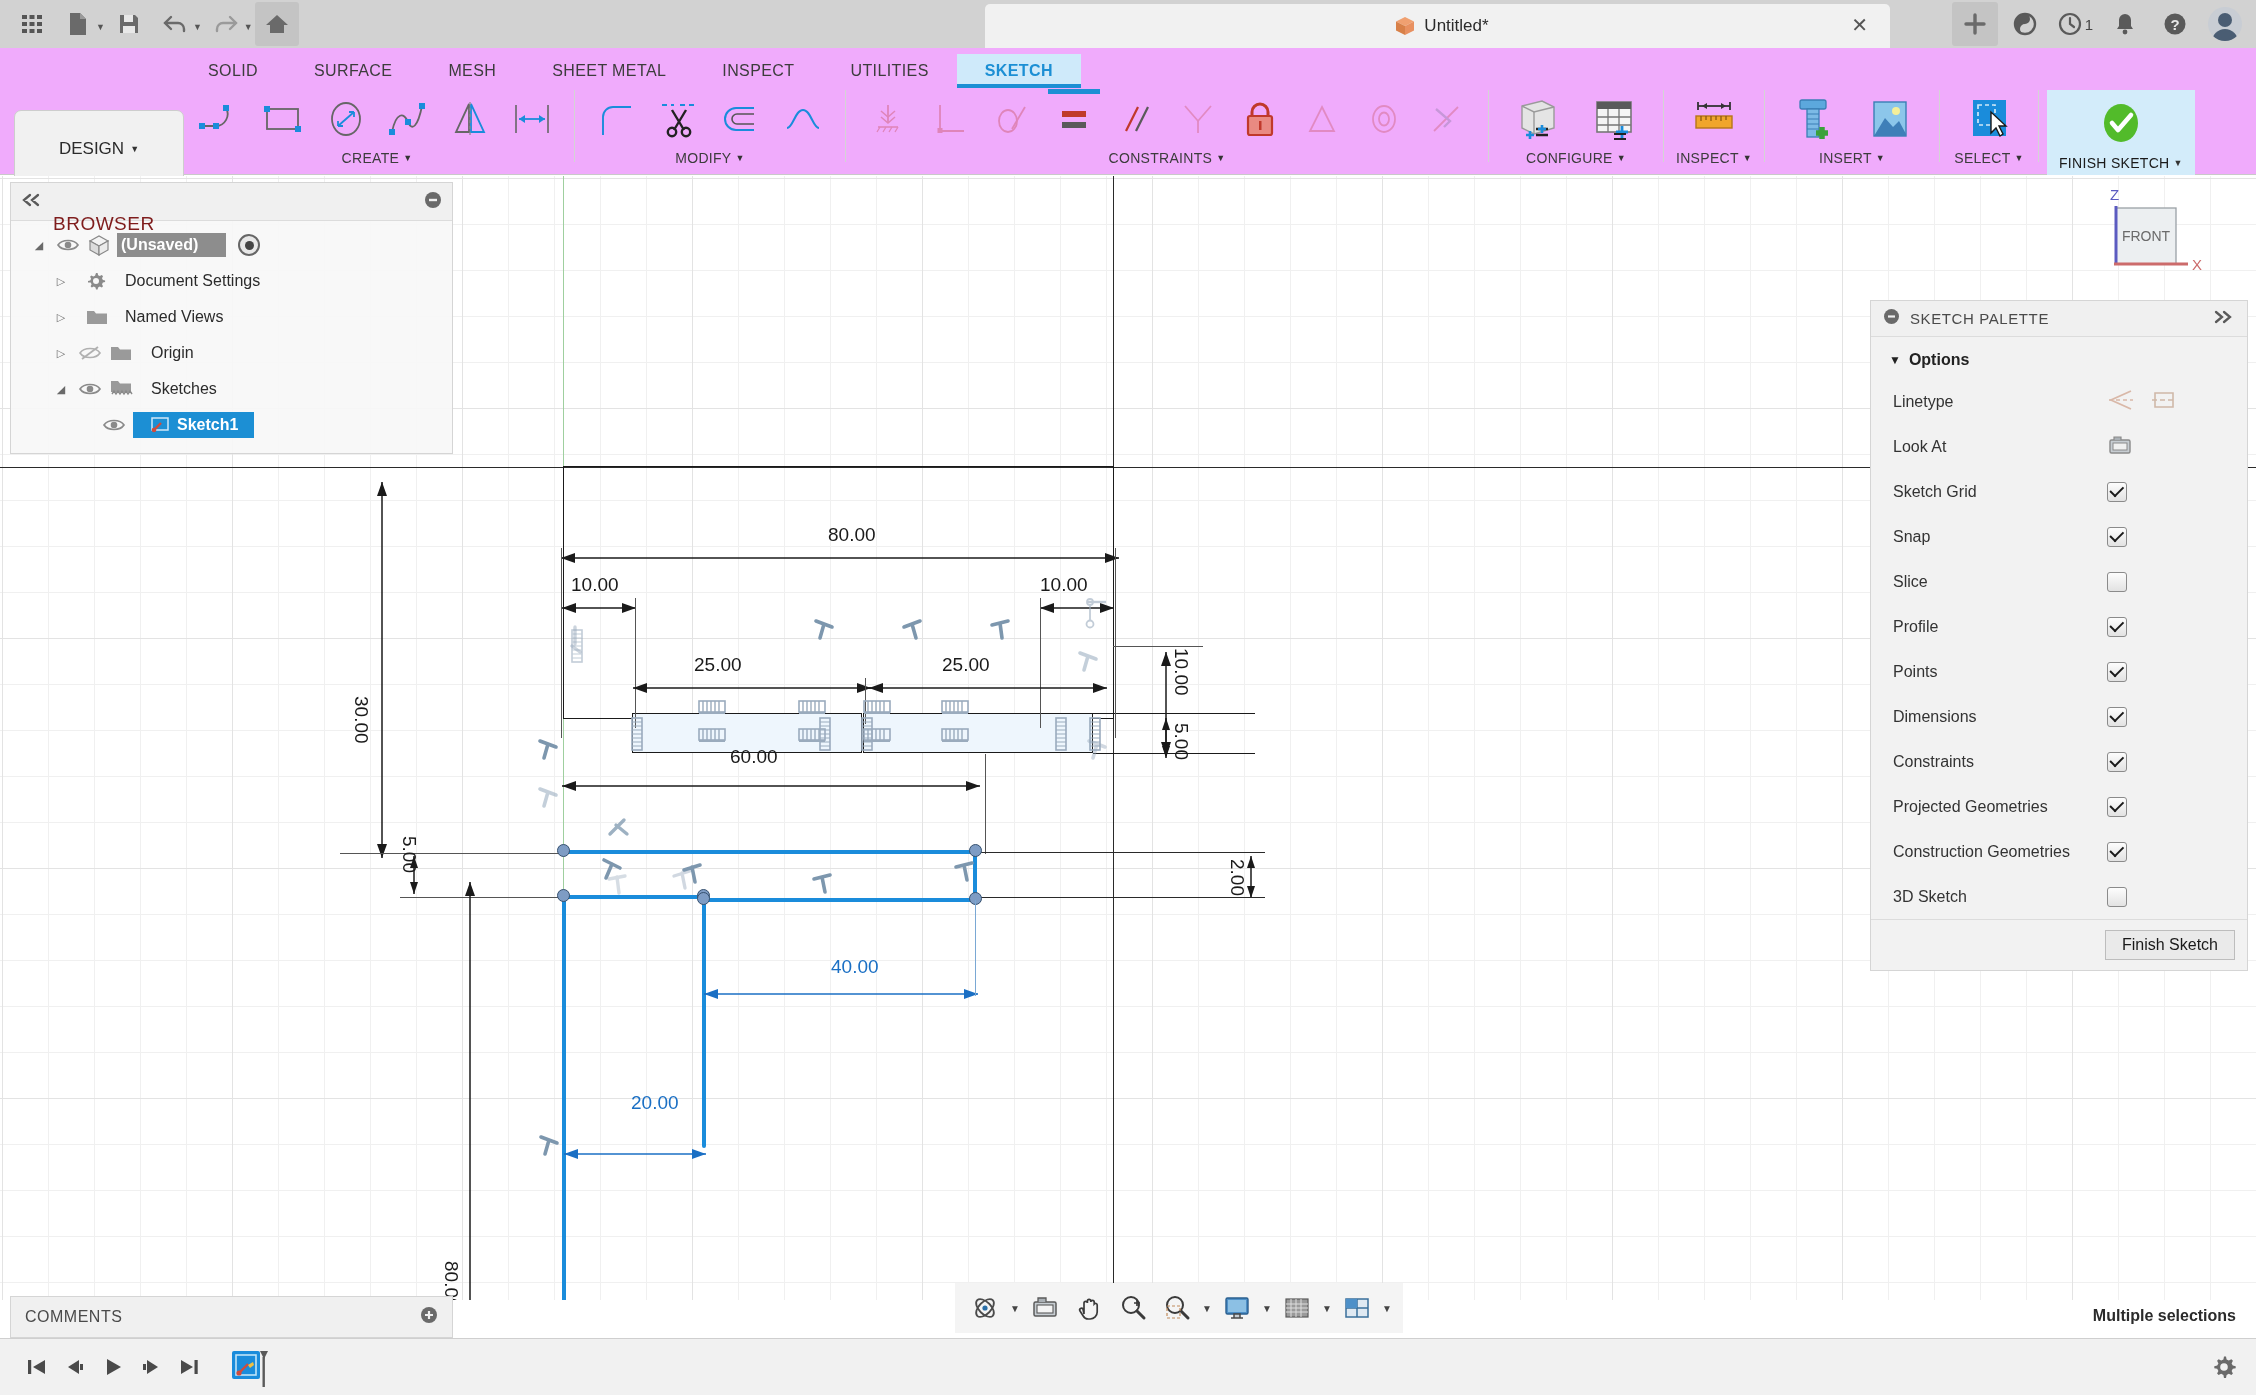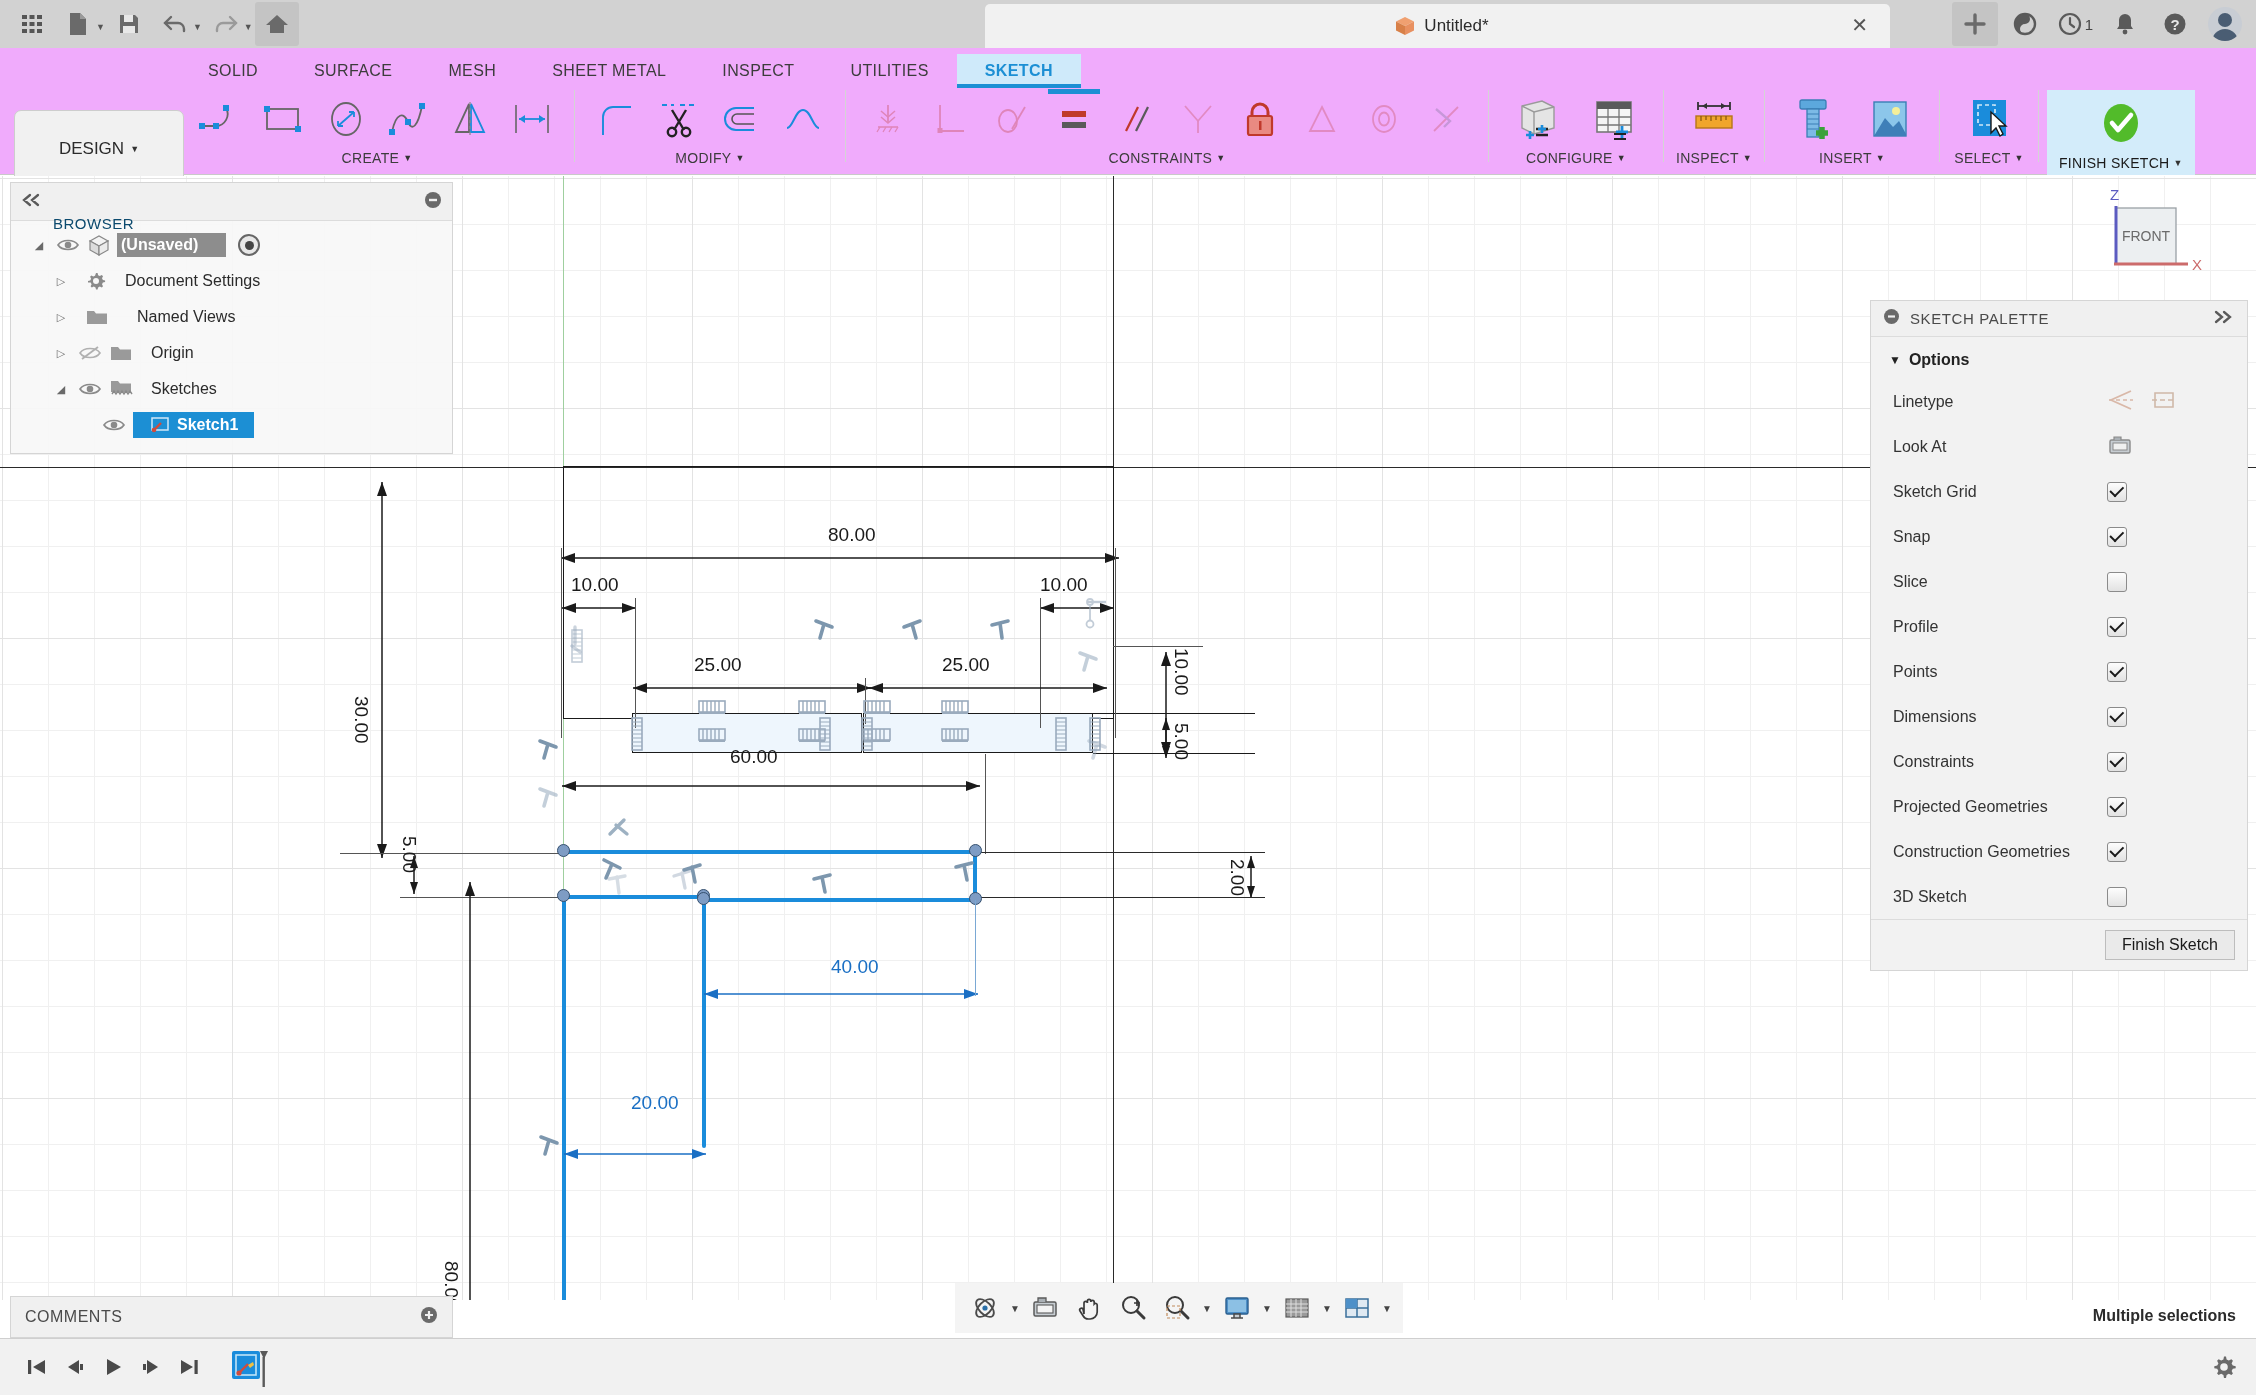--- a/index.html
+++ b/index.html
@@ -74,21 +74,21 @@
   .browser {
     position:absolute; left:10px; top:182px; width:443px;
     background:rgba(247,247,247,0.93);
     border:1px solid #d5d5d5;
     z-index:20;
   }
   .browser-header {
     height:38px; display:flex; align-items:center; padding:0 10px; gap:12px;
     background:#f0f0f0; border-bottom:1px solid #dcdcdc;
   }
-  .browser-title { font-size:15px; color:#0c4a6e; letter-spacing:0.5px; flex:1;margin-top:44px;}
+  .browser-title { font-size:19px; color:#7f1d1d; letter-spacing:0.5px; flex:1;margin-top:44px;}
   .tree { padding:6px 0 10px 0; background:transparent;}
   .tnode { display:flex; align-items:center; height:36px; font-size:16px; color:#2b2b2b; gap:6px; padding-left:18px; cursor:pointer;}
   .tw { width:20px; display:flex; align-items:center; justify-content:center; font-size:11px; color:#6a6a6a;}
   .eye { width:26px; display:flex; align-items:center; justify-content:center;}
   .tlabel { padding:1px 6px; }
   .tnode.root .tlabel { background:#8d8d8d; color:#fff; font-weight:bold; padding:3px 28px 3px 4px;}
   .tnode.sel .tlabel { background:#1c8fd4; color:#fff; font-weight:bold; padding:3px 16px;}
   .radio-dot { width:22px;height:22px;border-radius:50%;border:2px solid #666;background:#e8e8e8;display:flex;align-items:center;justify-content:center;margin-left:6px;}
   .radio-dot i { width:9px;height:9px;border-radius:50%;background:#444;display:block;}
 
@@ -917,21 +917,21 @@
         <span class="tlabel" style="margin-left:6px;">Document Settings</span>
       </div>
 
       <div class="tnode">
         <span class="tw" style="margin-left:22px;">▷</span>
         <span style="display:flex;margin-left:8px;">
           <svg width="24" height="20" viewBox="0 0 24 20">
               <path d="M2 4 h7 l2 2.5 h11 V17 H2 Z" fill="#9a9a9a"></path>
             </svg>
         </span>
-        <span class="tlabel" style="margin-left:16px;">Named Views</span>
+        <span class="tlabel" style="margin-left:4px;">Named Views</span>
       </div>
 
       <div class="tnode">
         <span class="tw" style="margin-left:22px;">▷</span>
         <span class="eye">
           <svg width="22" height="16" viewBox="0 0 22 16">
               <path d="M1 8 C5 2, 17 2, 21 8 C17 14, 5 14, 1 8Z" fill="none" stroke="#b0b0b0" stroke-width="1.6"></path>
               <path d="M3 14 L19 2" stroke="#b0b0b0" stroke-width="1.8"></path>
             </svg>
         </span>

